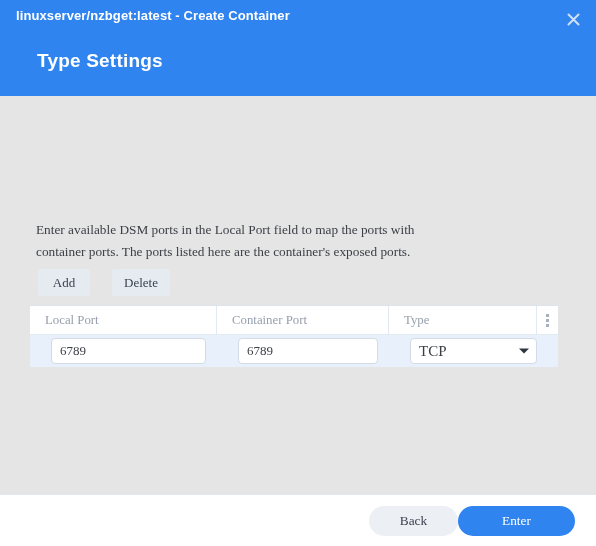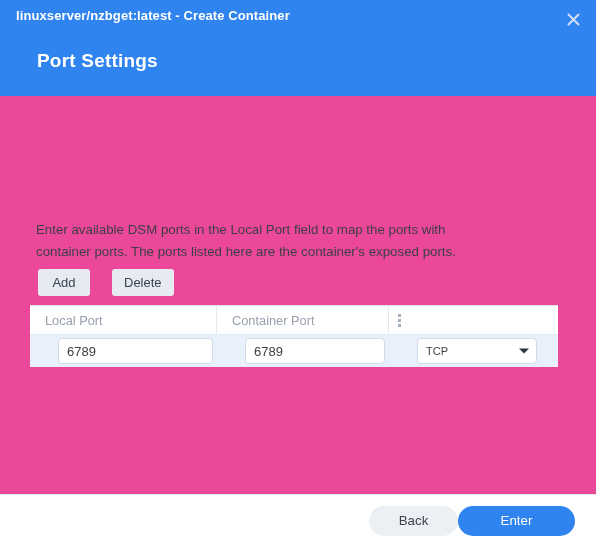--- a/index.html
+++ b/index.html
@@ -77,22 +77,23 @@
     font-size: 19px;
     font-weight: bold;
     color: #ffffff;
     letter-spacing: 0.2px;
   }
 
   
   .body {
     position: relative;
     flex: 1 1 auto;
-    background: #ec4899;
+    background: #e5e5e5;
     padding: 0;
+    font-family: Liberation Serif, serif;
   }
   .description {
     position: absolute;
     left: 36px;
     top: 123px;
     width: 490px;
     font-size: 13.3px;
     line-height: 22px;
     color: #3b3f45;
   }
@@ -174,21 +175,21 @@
 
   .table-body-row {
     height: 32px;
     background: #e8f0fb;
     align-items: center;
   }
   .td {
     display: flex;
     align-items: center;
     height: 100%;
-    padding-left: 28px;
+    padding-left: 21px;
     position: relative;
   }
   .td-local { width: 187px; }
   .td-container { width: 172px; }
   .td-type { width: 148px; }
   .td-menu { width: 21px; padding-left: 0; }
 
   .cell-input {
     width: 155px;
     height: 26px;
@@ -207,21 +208,21 @@
     position: relative;
     width: 138px;
     height: 26px;
   }
   .cell-select {
     width: 100%;
     height: 100%;
     border: 1px solid #d3dbe6;
     border-radius: 4px;
     background: #ffffff;
-    font-size: 11px;
+    font-size: 15px;
     font-family: inherit;
     color: #3b3f45;
     padding: 0 22px 0 8px;
     outline: none;
     appearance: none;
     -webkit-appearance: none;
     cursor: pointer;
   }
   .select-arrow {
     position: absolute;
@@ -282,40 +283,41 @@
 
   <div class="header">
     <div class="titlebar">
       <div class="window-title">linuxserver/nzbget:latest - Create Container</div>
       <div class="close-btn">
         <svg width="13" height="13" viewBox="0 0 13 13" aria-hidden="true">
           <path d="M1.5 1.5 L11.5 11.5 M11.5 1.5 L1.5 11.5" stroke="#cfe0f8" stroke-width="2" stroke-linecap="round"></path>
         </svg>
       </div>
     </div>
-    <div class="page-heading">Port Settings</div>
+    <div class="page-heading">Type Settings</div>
   </div>
 
   <div class="body">
 
     <div class="description">
       <span class="line">Enter available DSM ports in the Local Port field to map the ports with</span>
       <span class="line">container ports. The ports listed here are the container's exposed ports.</span>
     </div>
 
     <div class="action-row">
       <button class="btn-flat">Add</button>
       <button class="btn-flat">Delete</button>
     </div>
 
     <div class="table">
 
       <div class="table-row table-head">
         <div class="th th-local">Local Port</div>
         <div class="th th-container">Container Port</div>
+        <div class="th th-type">Type</div>
         <div class="th th-menu">
           <span class="kebab">
             <span></span>
               <span></span>
               <span></span>
           </span>
         </div>
       </div>
 
       <div class="table-row table-body-row">

